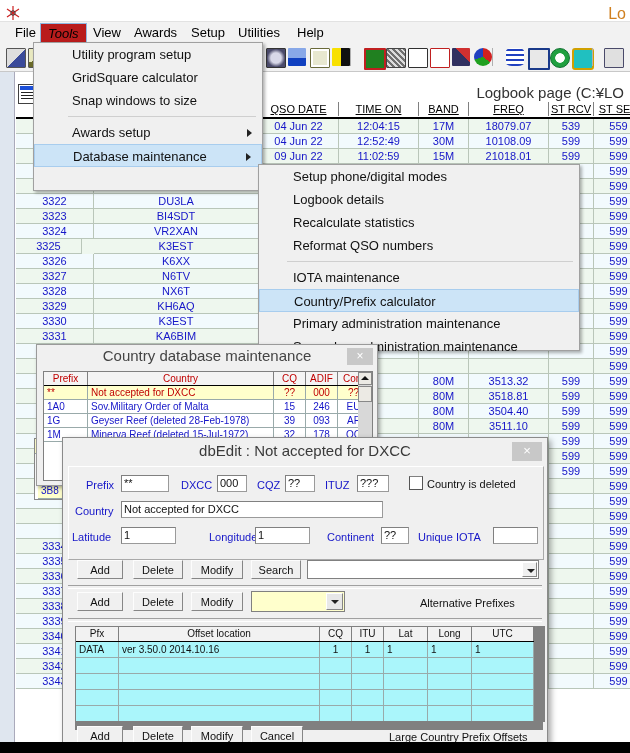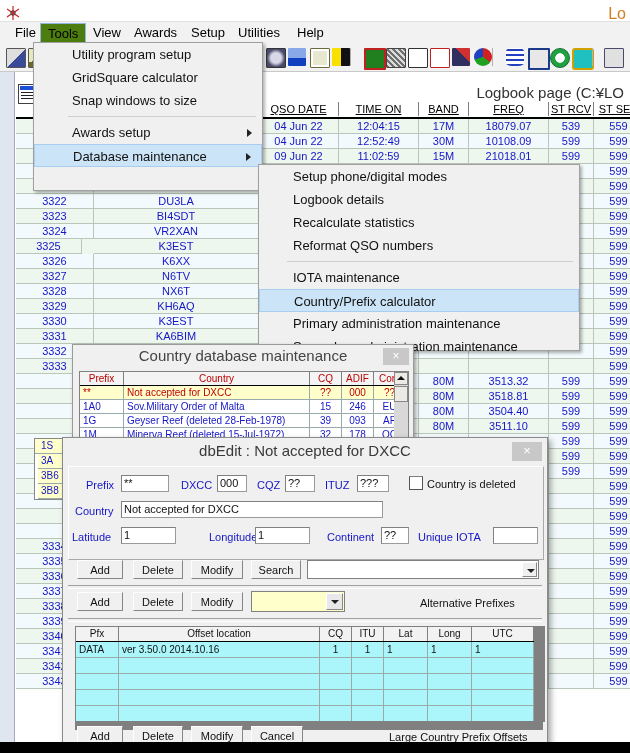--- a/index.html
+++ b/index.html
@@ -13,21 +13,21 @@
   .app{position:absolute;left:0;top:0;width:630px;height:742px;background:#ffffff;overflow:hidden;}
 
   
   .titlebar{position:absolute;left:0;top:0;width:630px;height:30px;background:#ffffff;}
   .appicon{position:absolute;left:4px;top:4px;width:18px;height:18px;}
   .apptitle{position:absolute;right:4px;top:5px;font-size:16px;color:#d08020;font-family:"Liberation Sans",sans-serif;white-space:nowrap;}
 
   
   .menubar{position:absolute;left:0;top:21px;width:630px;height:21px;background:#f2f2f2;border-top:1px solid #e2e2e2;border-bottom:1px solid #dcdcdc;}
   .menuitem{position:absolute;top:1px;height:19px;line-height:19px;padding:0 7px;font-size:13px;color:#000;white-space:nowrap;}
-  .menuitem.sel{background:#4d7c0f;border:1px solid #8fb7e0;border-bottom:none;height:20px;line-height:19px;box-sizing:border-box;}
+  .menuitem.sel{background:#b91c1c;border:1px solid #8fb7e0;border-bottom:none;height:20px;line-height:19px;box-sizing:border-box;font-style:italic;}
 
   
   .toolbar{position:absolute;left:0;top:43px;width:630px;height:28px;background:#f2f2f2;border-bottom:1px solid #c8c8c8;}
   .tbicon{position:absolute;top:5px;width:18px;height:18px;border-radius:1px;}
   .tbsep{position:absolute;top:5px;width:1px;height:18px;background:#b0b0b0;}
 
   
   .logpane{position:absolute;left:0;top:72px;width:630px;height:670px;background:#ffffff;}
   .logtitle{position:absolute;right:6px;top:12px;font-size:15px;color:#333;white-space:nowrap;}
   .leftstrip{position:absolute;left:0;top:0;width:14px;height:670px;background:#dfe6ef;border-right:1px solid #aab;}
@@ -47,21 +47,21 @@
 
   
   .menu{position:absolute;background:#f0f0f0;border:1px solid #a0a0a0;box-shadow:2px 2px 3px rgba(0,0,0,.3);}
   .menu .row{position:relative;height:23px;line-height:23px;padding-left:38px;font-size:13px;color:#111;white-space:nowrap;}
   .menu .row.hl{background:#cce4f7;border:1px solid #a8cdee;box-sizing:border-box;}
   .menu .sep{height:1px;background:#cfcfcf;margin:4px 6px 4px 34px;}
   .menu .arrow{position:absolute;right:10px;top:8px;width:0;height:0;border-left:5px solid #222;border-top:4px solid transparent;border-bottom:4px solid transparent;}
   .menu .gutter{position:absolute;left:0;top:0;bottom:0;width:30px;}
 
   
-  .cdb{position:absolute;left:36px;top:344px;width:340px;height:140px;background:#f0f0f0;border:1px solid #9a9a9a;box-shadow:2px 2px 4px rgba(0,0,0,.35);margin-left:36px;}
+  .cdb{position:absolute;left:36px;top:344px;width:340px;height:140px;background:#f0f0f0;border:1px solid #9a9a9a;box-shadow:2px 2px 4px rgba(0,0,0,.35);}
   .cdb .cap{position:absolute;left:0;top:2px;width:340px;text-align:center;font-size:15px;color:#444;}
   .cdb .xbtn{position:absolute;right:4px;top:3px;width:26px;height:17px;background:#c8c8c8;color:#fff;font-size:12px;text-align:center;line-height:16px;}
   .cdbgrid{position:absolute;left:6px;top:26px;width:328px;height:108px;background:#fff;border:1px solid #808080;overflow:hidden;}
   .cdbhead{position:relative;height:13px;background:#f4f4f4;border-bottom:1px solid #000;}
   .cdbhead span{position:absolute;top:0;height:13px;line-height:13px;text-align:center;font-size:10px;color:#c00000;border-right:1px solid #808080;box-sizing:border-box;}
   .cdbrow{position:relative;height:14px;}
   .cdbrow span{position:absolute;top:0;height:14px;line-height:13px;font-size:10px;color:#1515c8;border-right:1px solid #9aa;border-bottom:1px solid #9aa;box-sizing:border-box;text-align:center;overflow:hidden;white-space:nowrap;}
   .cdbrow.hi{background:#ffffcc;}
   .cdbrow.hi span{color:#c00000;}
   .cdbsb{position:absolute;right:0;top:0;width:14px;bottom:0;background:#d8d8d8;}

